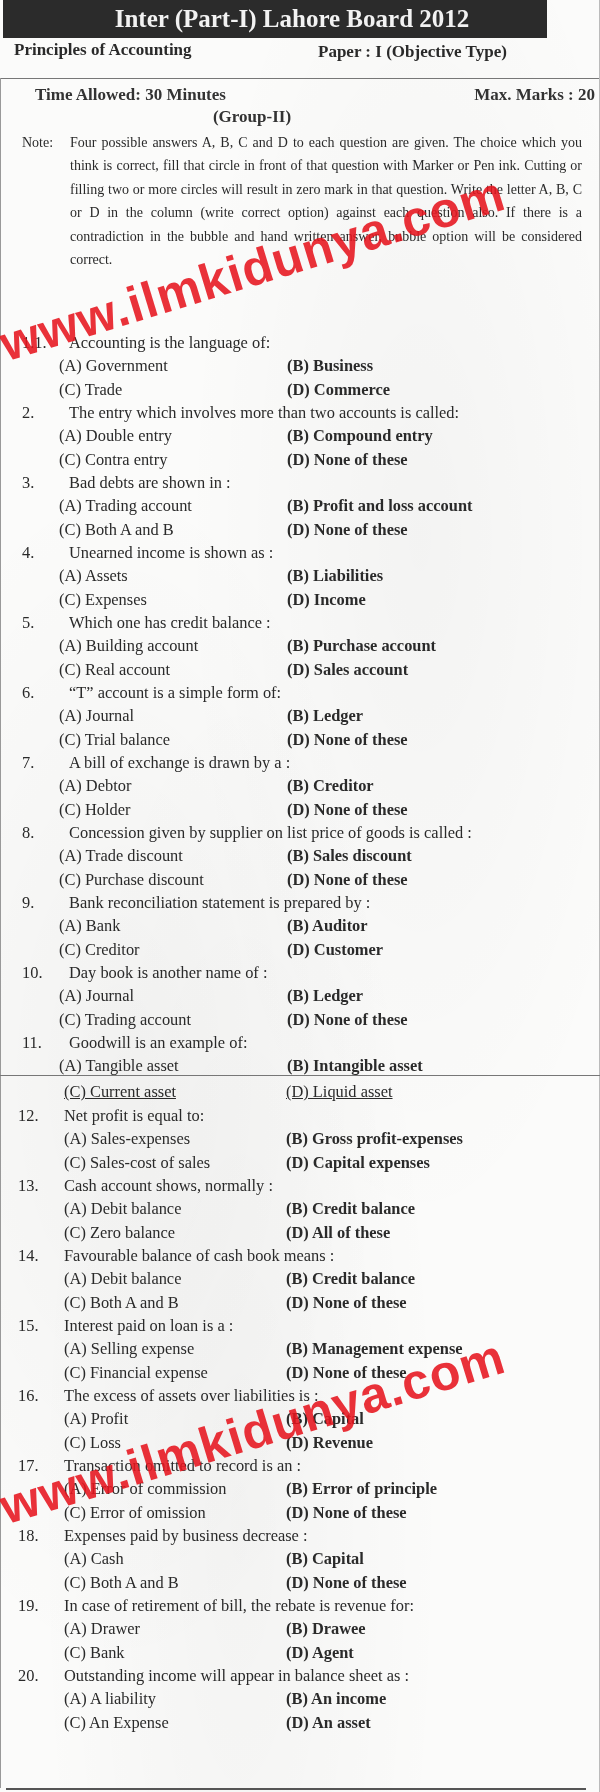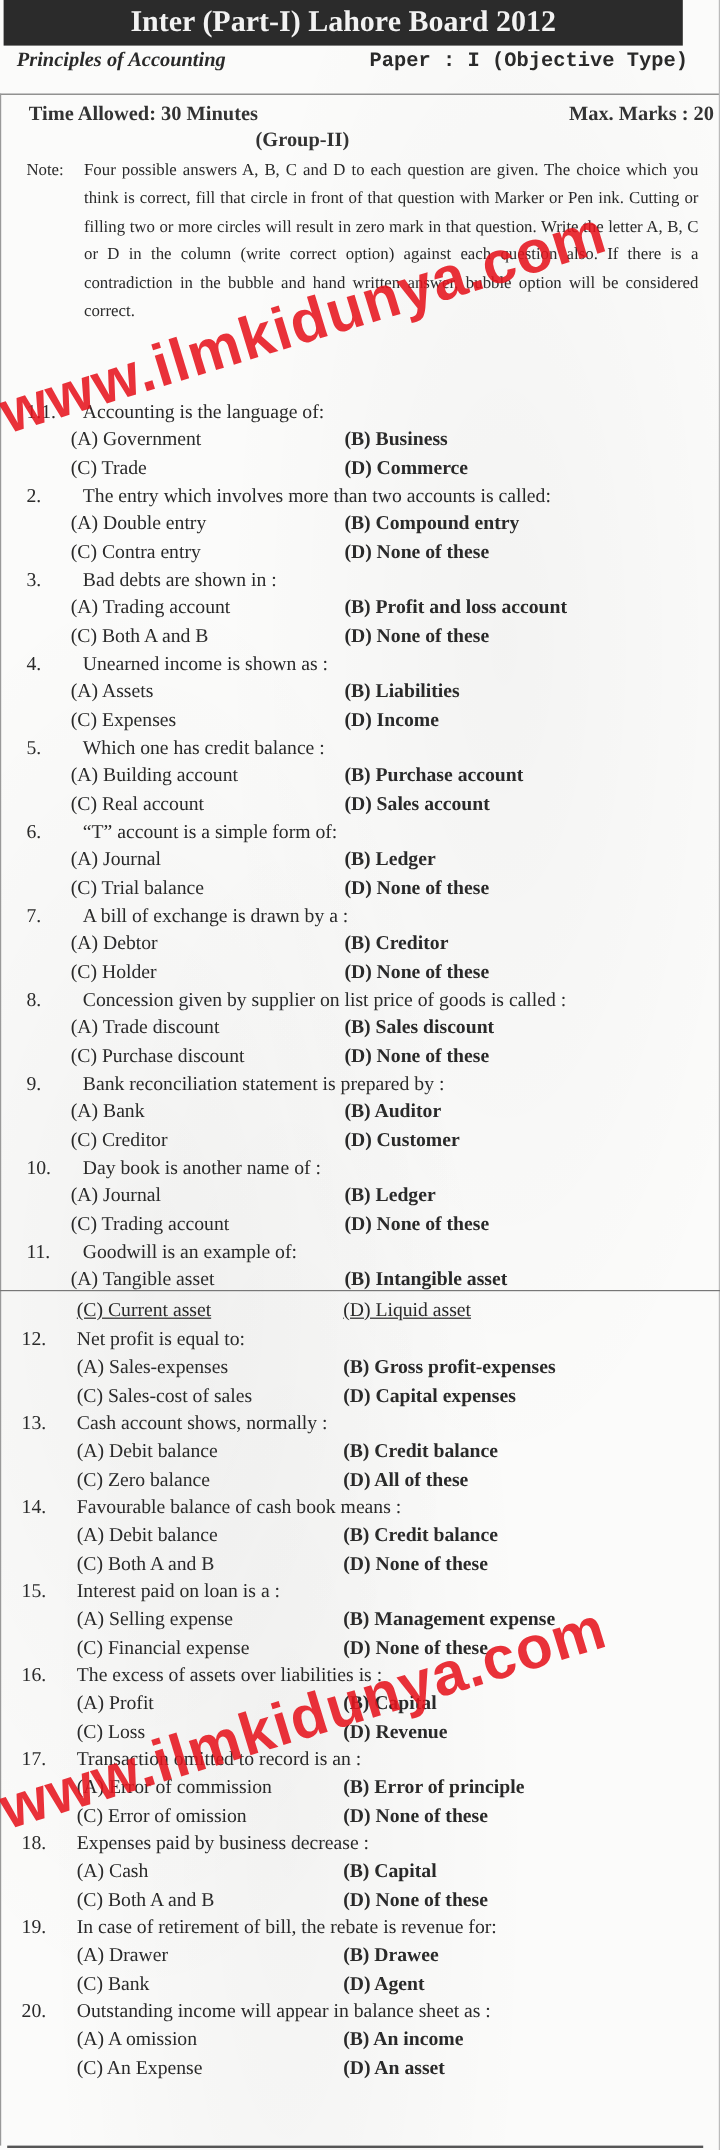--- a/index.html
+++ b/index.html
@@ -11,36 +11,36 @@
   }
   .page {
     position: absolute; left: 0; top: 0; width: 600px; height: 1792px;
     background:
       radial-gradient(ellipse at 20% 60%, rgba(0,0,0,0.035), transparent 40%),
       radial-gradient(ellipse at 70% 30%, rgba(0,0,0,0.03), transparent 40%),
       radial-gradient(ellipse at 40% 85%, rgba(0,0,0,0.03), transparent 40%),
       #fbfbfa;
   }
   .title-bar {
-    position: absolute; left: 3px; top: 0; width: 566px; height: 38px;
+    position: absolute; left: 3px; top: 0; width: 510px; height: 38px;
     background: #2b2b2b; color: #f2f2f2;
-    font-weight: bold; font-size: 25px; text-align: center; line-height: 38px;
+    font-weight: bold; font-size: 25px; text-align: center; line-height: 38px; padding-left: 34px;
   }
   .subhead {
     position: absolute; top: 38px; left: 0; width: 600px; height: 40px;
     font-weight: bold; font-size: 17px;
   }
-  .subhead .subject { position: absolute; left: 14px; top: 2px; font-style: italic; }
-  .subhead .paper { position: absolute; left: 308px; top: 4px; font-family: Liberation Mono, monospace; }
+  .subhead .subject { position: absolute; left: 14px; top: 2px; }
+  .subhead .paper { position: absolute; left: 318px; top: 4px; }
   .hr { position: absolute; left: 0; width: 600px; height: 1px; background: #777; }
   .vline { position: absolute; top: 78px; width: 1px; background: #999; }
   .info {
     position: absolute; top: 85px; left: 0; width: 600px; font-weight: bold; font-size: 17px; color: #333;
   }
-  .info .time { position: absolute; left: 24px; top: 0; text-align: center; }
+  .info .time { position: absolute; left: 35px; top: 0; text-align: center; }
   .info .marks { position: absolute; right: 5px; top: 0; }
   .info .group { position: absolute; left: 0; width: 504px; text-align: center; top: 22px; }
   .note {
     position: absolute; top: 131px; left: 22px; width: 560px; font-size: 14px; line-height: 23.4px;
   }
   .note .label { position: absolute; left: 0; top: 0; }
   .note .body { margin-left: 48px; text-align: justify; }
   .q {
     position: absolute; left: 0; width: 600px; font-size: 16.4px; line-height: 23.4px;
   }
@@ -246,21 +246,21 @@
     <span class="num">19.</span>
     <span class="stem">In case of retirement of bill, the rebate is revenue for:</span>
     <span class="opt oa">(A) Drawer</span>
     <span class="opt ob">(B) Drawee</span>
     <span class="opt oc">(C) Bank</span>
     <span class="opt od">(D) Agent</span>
   </div>
   <div class="q p2" style="top:1664px;">
     <span class="num">20.</span>
     <span class="stem">Outstanding income will appear in balance sheet as :</span>
-    <span class="opt oa">(A) A omission</span>
+    <span class="opt oa">(A) A liability</span>
     <span class="opt ob">(B) An income</span>
     <span class="opt oc">(C) An Expense</span>
     <span class="opt od">(D) An asset</span>
   </div>
 
   <div class="bottom-rule"></div>
 
   <div class="watermark" style="left:10px; top:315px; transform: rotate(-17deg);">www.ilmkidunya.com</div>
   <div class="watermark" style="left:10px; top:1478px; transform: rotate(-17deg);">www.ilmkidunya.com</div>
 

